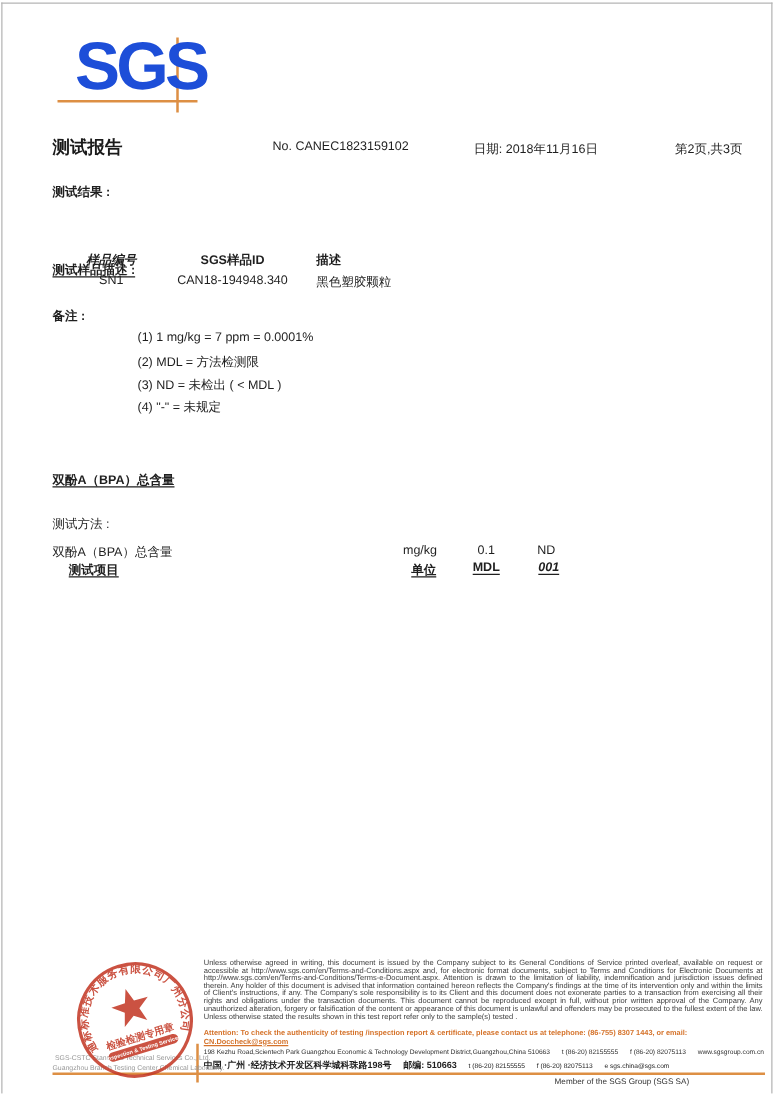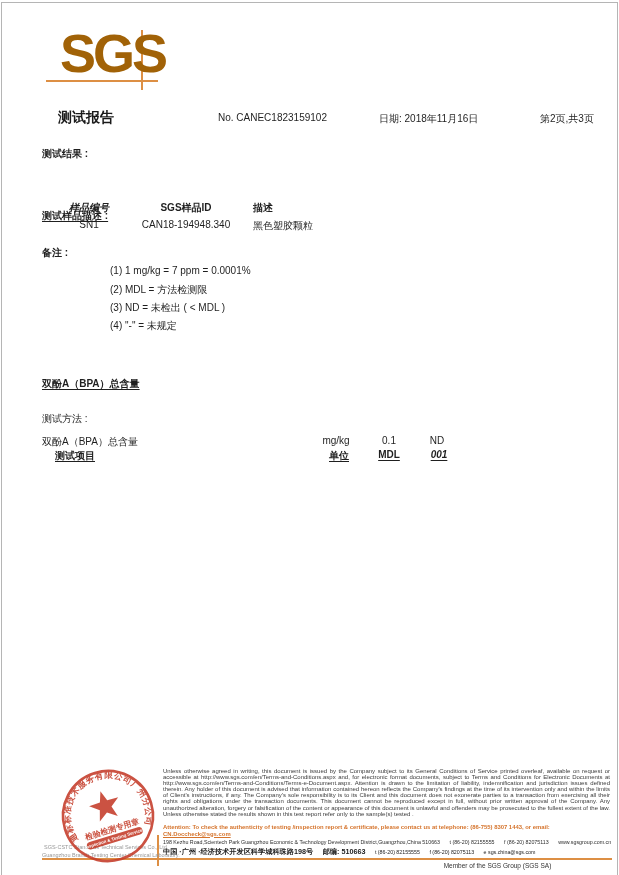--- a/index.html
+++ b/index.html
@@ -9,26 +9,26 @@
     overflow:hidden;
   }
   .page * { position:absolute; }
   .page-border {
     left:1px; top:2px; width:615px; height:872px;
     border:1px solid #b5b5b5; border-bottom:none;
   }
   
   .logo-text {
     left:60px; top:26px; font-size:54px; font-weight:bold;
-    color:#a16207; letter-spacing:-3px; line-height:1;
+    color:#1d4ed8; letter-spacing:-3px; line-height:1;
   }
   .logo-hline { left:46px; top:80px; width:112px; height:2px; background:#dd8f44; }
   .logo-vline { left:141px; top:30px; width:2px; height:60px; background:#dd8f44; }
   
-  .doc-title { left:42px; top:109px; font-size:14px; font-weight:bold; color:#1a1a1a;margin-left:16px; }
+  .doc-title { left:42px; top:109px; font-size:14px; font-weight:bold; color:#1a1a1a; }
   .report-no { left:218px; top:112px; font-size:11px; }
   .report-date { left:379px; top:112px; font-size:11px; }
   .page-info { left:540px; top:112px; font-size:11px; }
   
   .t11 { font-size:10px; color:#1f1f1f; white-space:nowrap; }
   .bold { font-weight:bold; }
   .ul { text-decoration:underline; text-underline-offset:2px;margin-top:32px; }
   .results-label { left:42px; top:147px; }
   .sample-desc-label { left:42px; top:177px; }
   .cmid { transform:translateX(-50%); }

